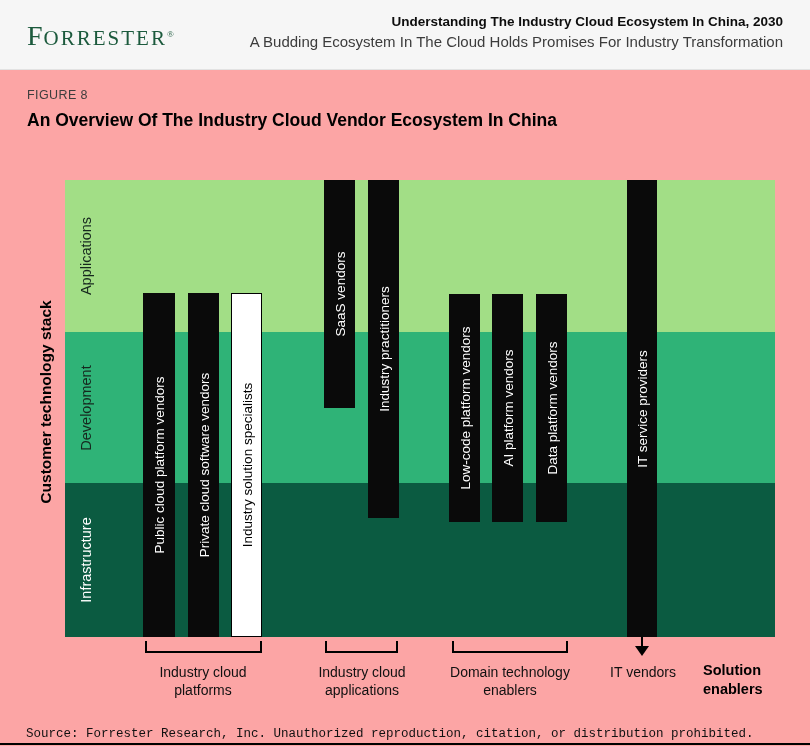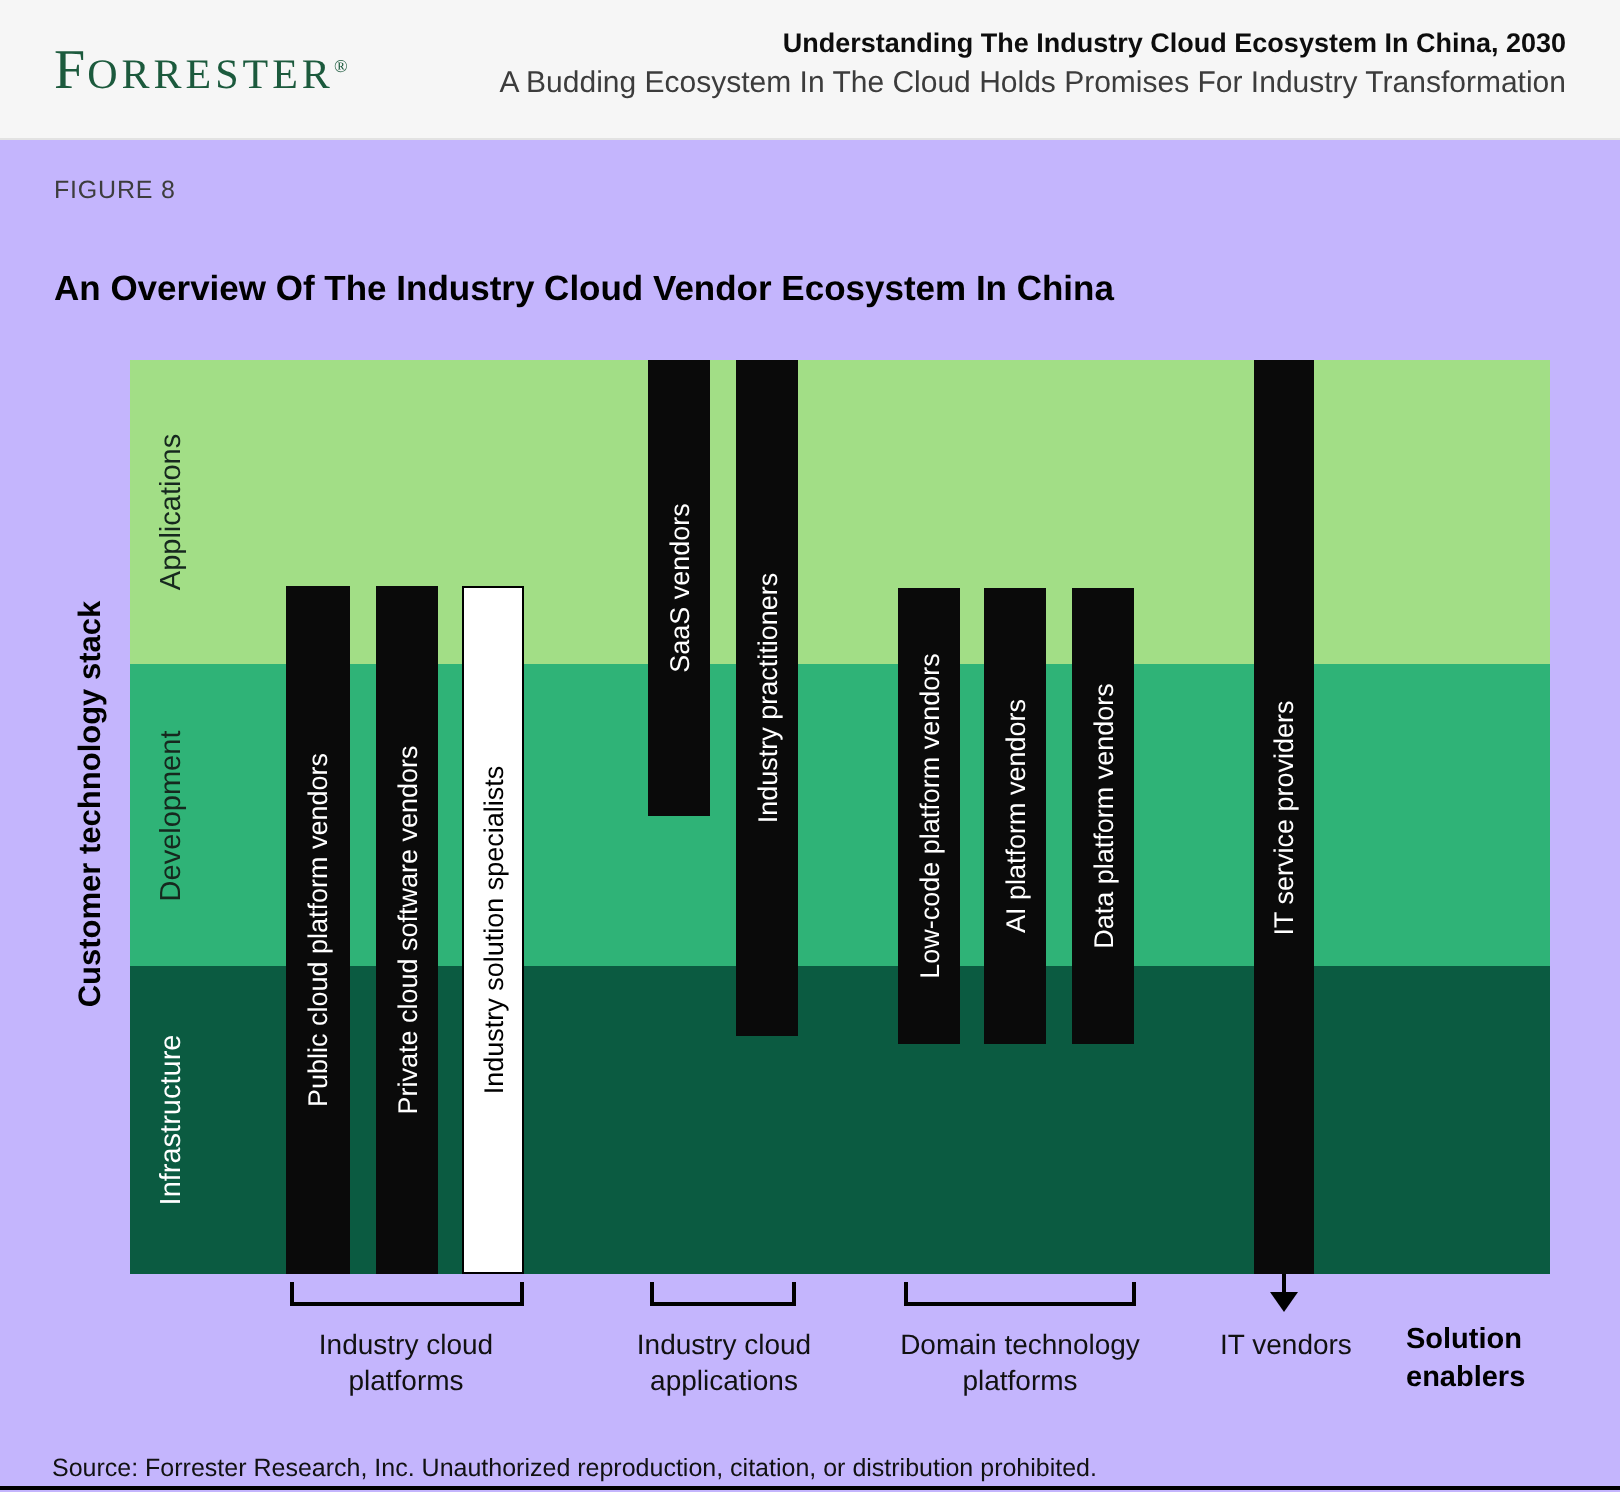--- a/index.html
+++ b/index.html
@@ -1,32 +1,32 @@
 <!DOCTYPE html>
 <html><head>
 <meta charset="utf-8">
 <style>
   * { margin:0; padding:0; box-sizing:border-box; }
   body { background:#ffffff; font-family:"Liberation Sans", sans-serif; }
-  .page { position:relative; width:810px; height:746px; background:#c4b5fd; overflow:hidden; }
+  .page { position:relative; width:810px; height:746px; background:#fca5a5; overflow:hidden; }
 
   
   .header { position:absolute; left:0; top:0; width:810px; height:70px;
             background:#f6f6f6; border-bottom:1px solid #e2e2e2; }
   .logo { position:absolute; left:27px; top:20px; font-family:"Liberation Serif", serif;
           color:#1c5a3d; font-size:21px; letter-spacing:2px; white-space:nowrap; }
   .logo .cap { font-size:28px; letter-spacing:1px; }
   .logo .reg { font-size:9px; vertical-align:super; letter-spacing:0; }
   .header-titles { position:absolute; right:27px; top:14px; text-align:right; }
   .header-title { font-size:13.5px; font-weight:bold; color:#0d0d0d; }
   .header-subtitle { font-size:15px; color:#3c3c3c; margin-top:4px; }
 
   
   .figure-label { position:absolute; left:27px; top:88px; font-size:12.5px; color:#3d3d3d; letter-spacing:0.4px; }
-  .figure-title { position:absolute; left:27px; top:110px; font-size:17.5px; font-weight:bold; color:#000;margin-top:24px; }
+  .figure-title { position:absolute; left:27px; top:110px; font-size:17.5px; font-weight:bold; color:#000; }
 
   
   .vtext { position:absolute; white-space:nowrap; transform:translate(-50%,-50%) rotate(-90deg); }
 
   
   .axis-label { left:46px; top:402px; font-size:15.5px; font-weight:bold; color:#000; }
 
   
   .chart { position:absolute; left:65px; top:180px; width:710px; height:457px; }
   .band { position:relative; width:710px; }
@@ -66,21 +66,21 @@
 
   
   .arrow-stem { position:absolute; left:641px; top:637px; width:2px; height:9px; background:#000; }
   .arrow-head { position:absolute; left:635px; top:646px; width:0; height:0;
                 border-left:7px solid transparent; border-right:7px solid transparent;
                 border-top:10px solid #000; }
 
   .solution-heritage { position:absolute; left:703px; top:661px; width:85px;
                        font-size:14.5px; font-weight:bold; color:#000; line-height:18.5px; }
 
-  .source-note { position:absolute; left:26px; top:727px; font-size:12.5px; color:#111; }
+  .source-note { position:absolute; left:26px; top:727px; font-size:12.5px; color:#111;font-family:Liberation Mono, monospace; }
   .bottom-rule { position:absolute; left:0; top:743px; width:810px; height:2px; background:#000; }
 </style>
 </head>
 <body>
 
 <div class="page">
 
   <div class="header">
     <div class="logo"><span class="cap">F</span><span>ORRESTER</span><span class="reg">®</span></div>
     <div class="header-titles">
@@ -136,21 +136,21 @@
 
   <div class="bracket bracket-1"></div>
   <div class="bracket bracket-2"></div>
   <div class="bracket bracket-3"></div>
 
   <div class="arrow-stem"></div>
   <div class="arrow-head"></div>
 
   <div class="group-label group-1">Industry cloud platforms</div>
   <div class="group-label group-2">Industry cloud applications</div>
-  <div class="group-label group-3">Domain technology platforms</div>
+  <div class="group-label group-3">Domain technology enablers</div>
   <div class="group-label group-4">IT vendors</div>
 
   <div class="solution-heritage">Solution enablers</div>
 
   <div class="source-note">Source: Forrester Research, Inc. Unauthorized reproduction, citation, or distribution prohibited.</div>
   <div class="bottom-rule"></div>
 
 </div>
 
 </body></html>

